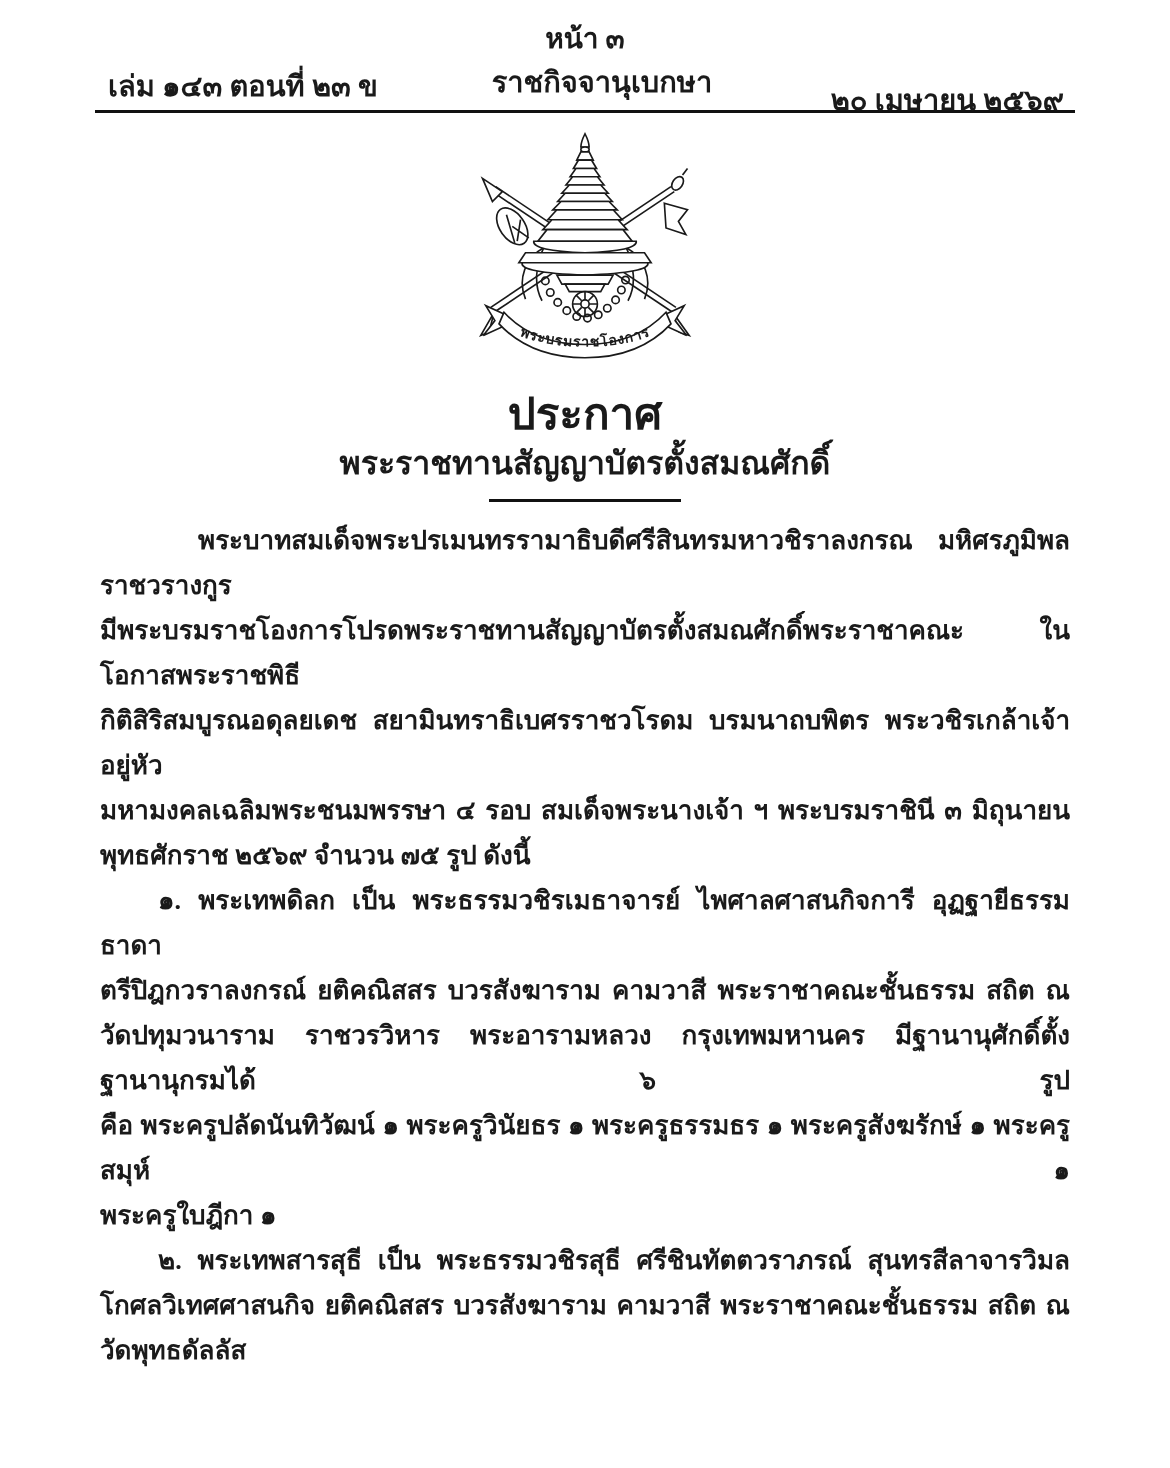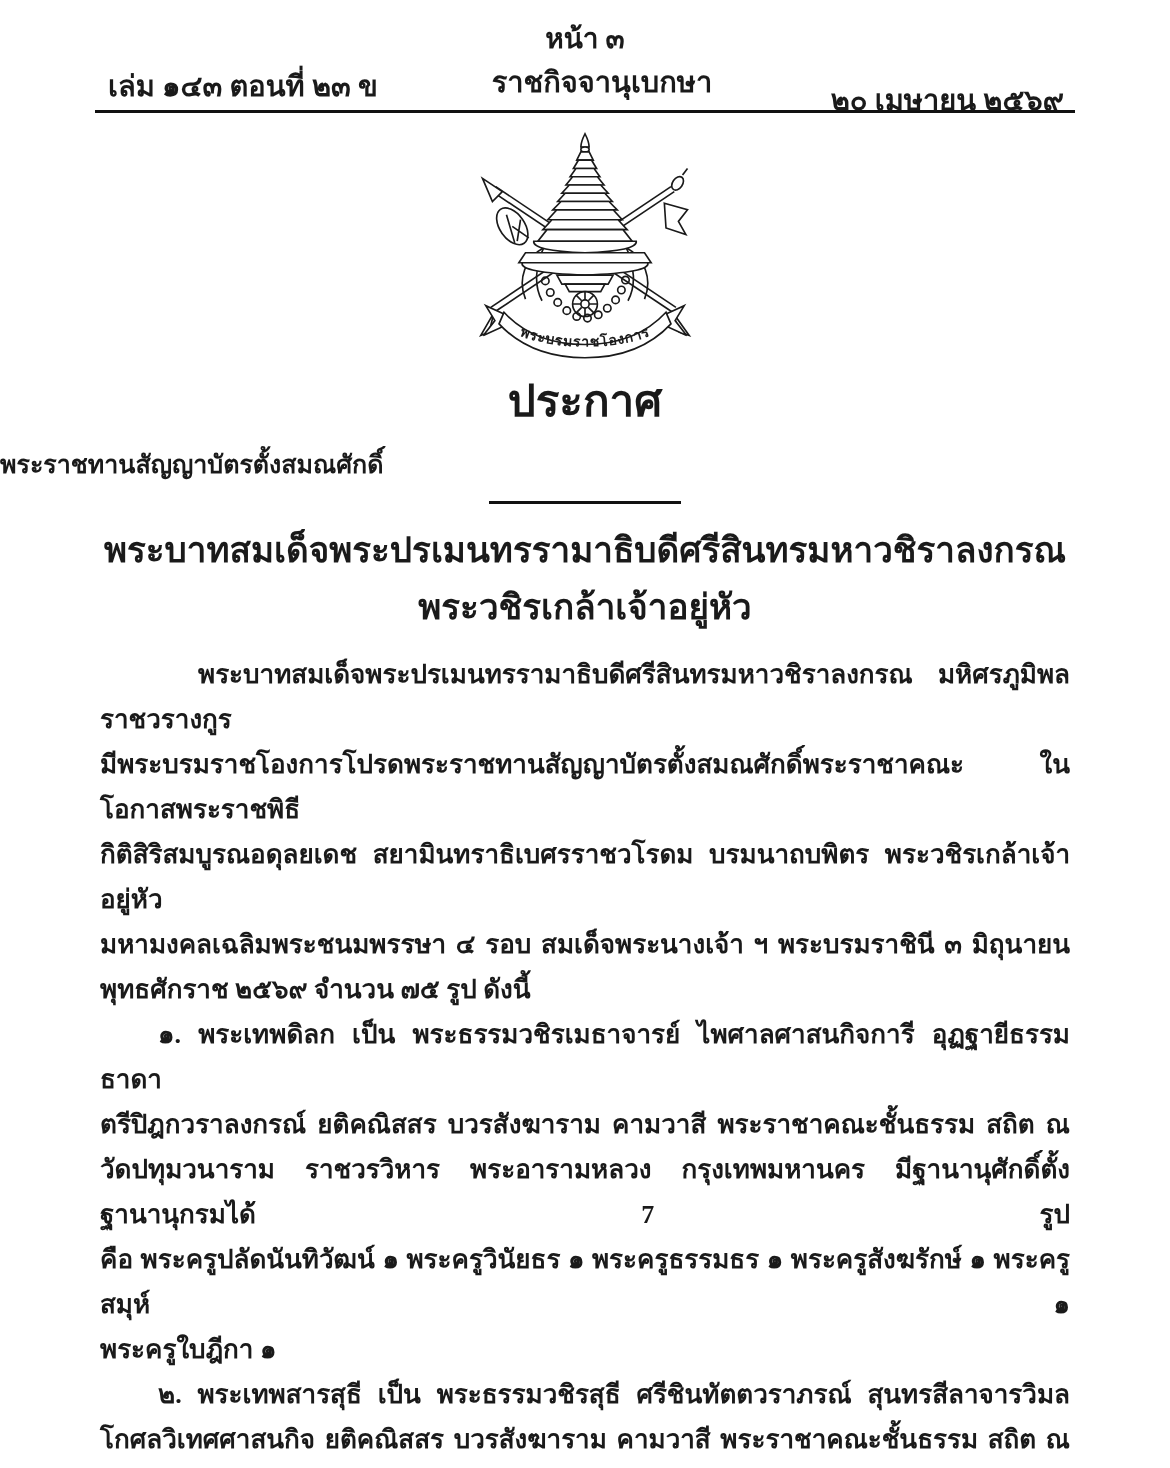--- a/index.html
+++ b/index.html
@@ -21,22 +21,22 @@
   .masthead-center{text-align:center;padding-left:34px;}
   .masthead-right{position:absolute;right:106px;top:18px;}
   .masthead-rule{width:980px;margin:8px auto 0 auto;border:0;border-top:3px solid #111;}
   
   .emblem-wrap{text-align:center;margin-top:14px;}
   .emblem-wrap svg{display:inline-block;}
   .emblem-line{stroke:#1a1a1a;stroke-width:2;fill:none;}
   .emblem-fill{stroke:#1a1a1a;stroke-width:2;fill:#ffffff;}
   .ribbon-text{font-family:"Liberation Serif","DejaVu Serif",serif;font-size:17px;fill:#1a1a1a;letter-spacing:1px;}
   
-  .announce-title{text-align:center;font-size:44px;line-height:52px;margin-top:5px;}
-  .announce-subtitle{font-size:25px;line-height:40px;margin-top:17px;}
+  .announce-title{text-align:center;font-size:44px;line-height:52px;margin-top:18px;}
+  .announce-subtitle{text-align:center;font-size:32px;line-height:40px;margin-top:2px;}
   .title-divider{width:192px;margin:16px auto 0 auto;border:0;border-top:3px solid #111;}
   .royal-title{ text-align:center;font-size:35px;line-height:57px;margin-top:18px;}
   
   .doc-body{margin:16px 100px 0 100px;font-size:26px;}
   .line{
     line-height:45px;
     text-align:justify;
     text-align-last:justify;
     white-space:normal;
   }
@@ -141,37 +141,33 @@
           <textPath href="#ribbonPath" startOffset="50%" text-anchor="middle">พระบรมราชโองการ</textPath>
         </text>
       </g>
     </svg>
   </div>
 
   <div class="announce-title">ประกาศ</div>
   <div class="announce-subtitle">พระราชทานสัญญาบัตรตั้งสมณศักดิ์</div>
   <hr class="title-divider">
 
-  <div class="royal-title">
-    <div>พระบาทสมเด็จพระปรเมนทรรามาธิบดีศรีสินทรมหาวชิราลงกรณ</div>
-    <div>พระวชิรเกล้าเจ้าอยู่หัว</div>
-  </div>
 
   <div class="doc-body">
       <div class="paragraph">
         <div class="line first wide">พระบาทสมเด็จพระปรเมนทรรามาธิบดีศรีสินทรมหาวชิราลงกรณ มหิศรภูมิพลราชวรางกูร</div>
         <div class="line">มีพระบรมราชโองการโปรดพระราชทานสัญญาบัตรตั้งสมณศักดิ์พระราชาคณะ ในโอกาสพระราชพิธี</div>
         <div class="line">กิติสิริสมบูรณอดุลยเดช สยามินทราธิเบศรราชวโรดม บรมนาถบพิตร พระวชิรเกล้าเจ้าอยู่หัว</div>
         <div class="line">มหามงคลเฉลิมพระชนมพรรษา ๔ รอบ สมเด็จพระนางเจ้า ฯ พระบรมราชินี ๓ มิถุนายน</div>
         <div class="line last">พุทธศักราช ๒๕๖๙ จำนวน ๗๕ รูป ดังนี้</div>
       </div>
       <div class="paragraph">
         <div class="line first item">๑. พระเทพดิลก เป็น พระธรรมวชิรเมธาจารย์ ไพศาลศาสนกิจการี อุฏฐายีธรรมธาดา</div>
         <div class="line">ตรีปิฎกวราลงกรณ์ ยติคณิสสร บวรสังฆาราม คามวาสี พระราชาคณะชั้นธรรม สถิต ณ</div>
-        <div class="line">วัดปทุมวนาราม ราชวรวิหาร พระอารามหลวง กรุงเทพมหานคร มีฐานานุศักดิ์ตั้งฐานานุกรมได้ 7 รูป</div>
+        <div class="line">วัดปทุมวนาราม ราชวรวิหาร พระอารามหลวง กรุงเทพมหานคร มีฐานานุศักดิ์ตั้งฐานานุกรมได้ ๖ รูป</div>
         <div class="line">คือ พระครูปลัดนันทิวัฒน์ ๑ พระครูวินัยธร ๑ พระครูธรรมธร ๑ พระครูสังฆรักษ์ ๑ พระครูสมุห์ ๑</div>
         <div class="line last">พระครูใบฎีกา ๑</div>
       </div>
       <div class="paragraph">
         <div class="line first item">๒. พระเทพสารสุธี เป็น พระธรรมวชิรสุธี ศรีชินทัตตวราภรณ์ สุนทรสีลาจารวิมล</div>
         <div class="line">โกศลวิเทศศาสนกิจ ยติคณิสสร บวรสังฆาราม คามวาสี พระราชาคณะชั้นธรรม สถิต ณ วัดพุทธดัลลัส</div>
       </div>
     </div>
 
 </div>

